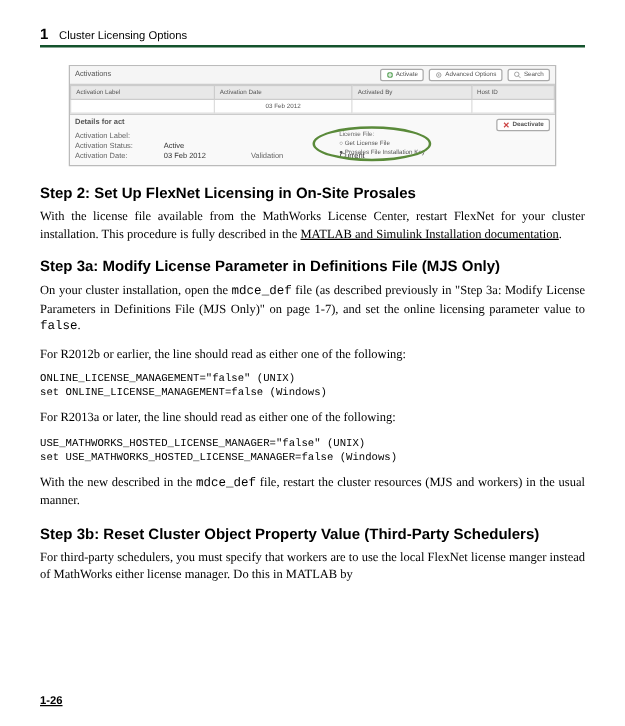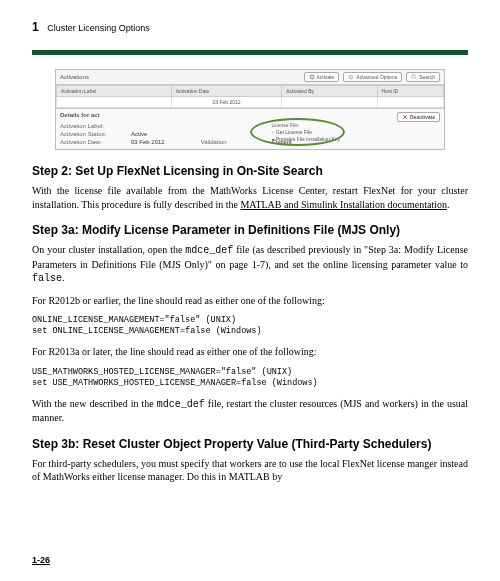--- a/index.html
+++ b/index.html
@@ -10,22 +10,22 @@
     font-family: Georgia, 'Times New Roman', serif;
     font-size: 10px;
     color: #000;
     padding: 20px 32px 0 32px;
     position: relative;
     overflow: hidden;
   }
   .page-header {
     font-family: Arial, sans-serif;
     font-size: 9px;
-    border-bottom: 5px solid #14532d;
-    padding-bottom: 16px;
+    border-bottom: 2px solid #14532d;
+    padding-bottom: 2px;
     margin-bottom: 14px;
   }
   .chapter-num { font-weight: bold; font-size: 12px; margin-right: 6px; }
   .screenshot {
     border: 1px solid #bbb;
     background: #fff;
     margin: 0 auto 14px;
     width: 390px;
     font-family: Arial, sans-serif;
     font-size: 6px;
@@ -203,21 +203,21 @@
       <div class="ss-license-area">
         <div><span class="ss-label">License File:</span></div>
         <div class="radio">○ <span>Get License File</span></div>
         <div class="radio">● <span>Prosales File Installation Key</span></div>
       </div>
       <div class="ellipse"></div>
     </div>
   </div>
 </div>
 
-<h2>Step 2: Set Up FlexNet Licensing in On-Site Search</h2>
+<h2>Step 2: Set Up FlexNet Licensing in On-Site Prosales</h2>
 <p>
   <span>With the license file available from the MathWorks License Center, restart FlexNet for your cluster installation. This procedure is fully described in the </span><span class="underline">MATLAB and Simulink Installation documentation</span><span>.</span>
 </p>
 
 <h2>Step 3a: Modify License Parameter in Definitions File (MJS Only)</h2>
 <p>
   <span>On your cluster installation, open the </span><span class="code-inline">mdce_def</span><span> file (as described previously in "Step 3a: Modify License Parameters in Definitions File (MJS Only)" on page 1-7), and set the online licensing parameter value to </span><span class="code-inline">false</span><span>.</span>
 </p>
 <p>
   <span class="italic">For R2012b or earlier</span><span>, the line should read as either one of the following:</span>

